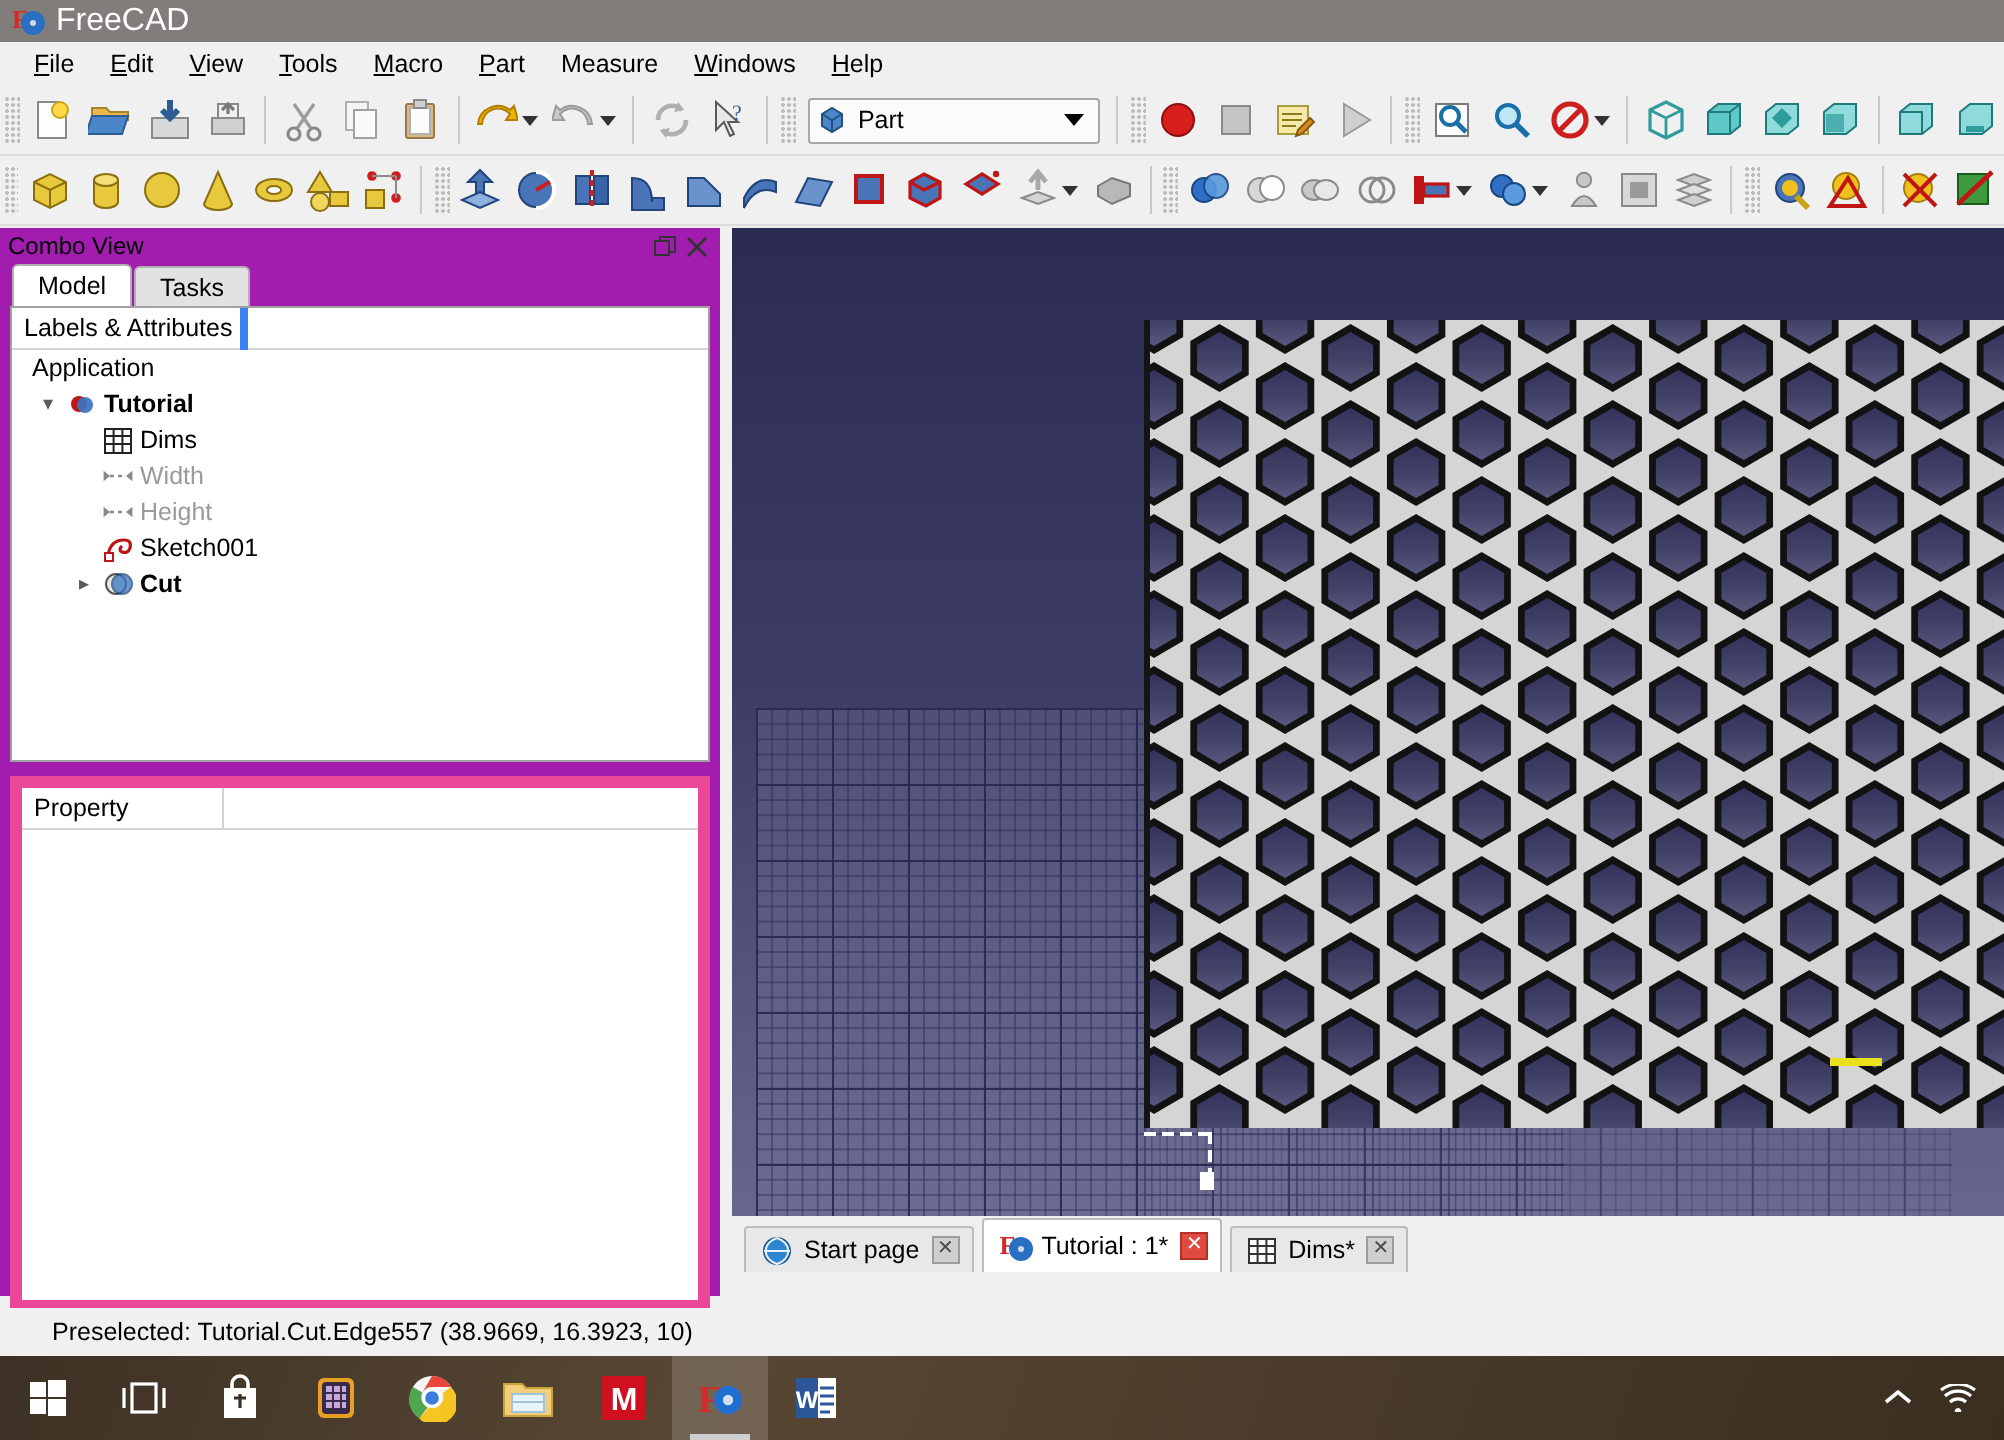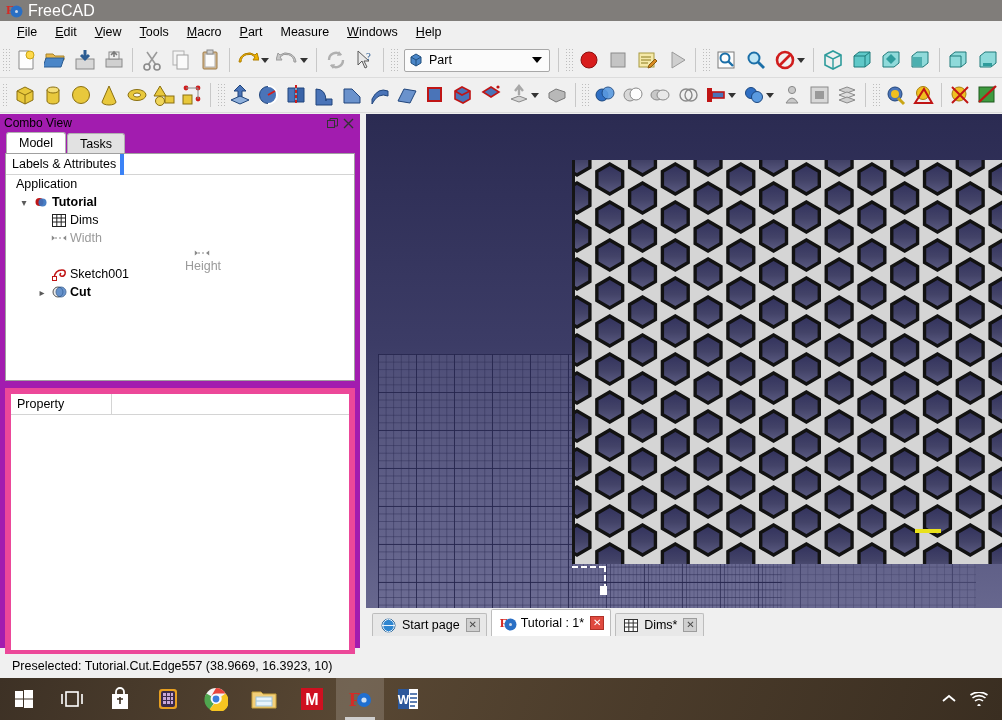--- a/index.html
+++ b/index.html
@@ -200,21 +200,21 @@
   .xbtn {
     width: 14px; height: 14px; background: #cfcfcf; border: 1px solid #9c9c9c;
     display: flex; align-items: center; justify-content: center;
     font-size: 10px; color: #4a4a4a; line-height: 1;
   }
   .xbtn.red { background: #e04a3f; border-color: #b03127; color: #fff; }
 
   
   .statusbar {
     position: absolute; left: 0; top: 654px; width: 1002px; height: 24px;
-    background: #f0f0f0; display: flex; align-items: center; padding-left: 12px;
+    background: #f0f0f0; display: flex; align-items: center; padding-left: 26px;
     font-size: 12.5px;
   }
 
   
   .taskbar {
     position: absolute; left: 0; top: 678px; width: 1002px; height: 42px;
     background: #3b2f22;
     background-image: linear-gradient(110deg, #3d3125 0%, #584733 35%, #4a3b2a 65%, #3a2e21 100%);
     display: flex; align-items: center;
   }
@@ -712,21 +712,21 @@
       <div class="tnode muted" style="padding-left:44px;">
         <span class="ticon">
           <svg width="16" height="12" viewBox="0 0 16 12">
             <path d="M4 6 L0.8 3.4 V8.6 z M12 6 L15.2 3.4 V8.6 z" fill="#8a8a8a"></path>
             <path d="M4 6 H12" stroke="#8a8a8a" stroke-width="1.2" stroke-dasharray="2 2"></path>
           </svg>
         </span>
         <span class="tlbl">Width</span>
       </div>
 
-      <div class="tnode muted" style="padding-left:44px;flex-direction:column;">
+      <div class="tnode muted" style="padding-left:44px;">
         <span class="ticon">
           <svg width="16" height="12" viewBox="0 0 16 12">
             <path d="M4 6 L0.8 3.4 V8.6 z M12 6 L15.2 3.4 V8.6 z" fill="#8a8a8a"></path>
             <path d="M4 6 H12" stroke="#8a8a8a" stroke-width="1.2" stroke-dasharray="2 2"></path>
           </svg>
         </span>
         <span class="tlbl">Height</span>
       </div>
 
       <div class="tnode" style="padding-left:44px;">

